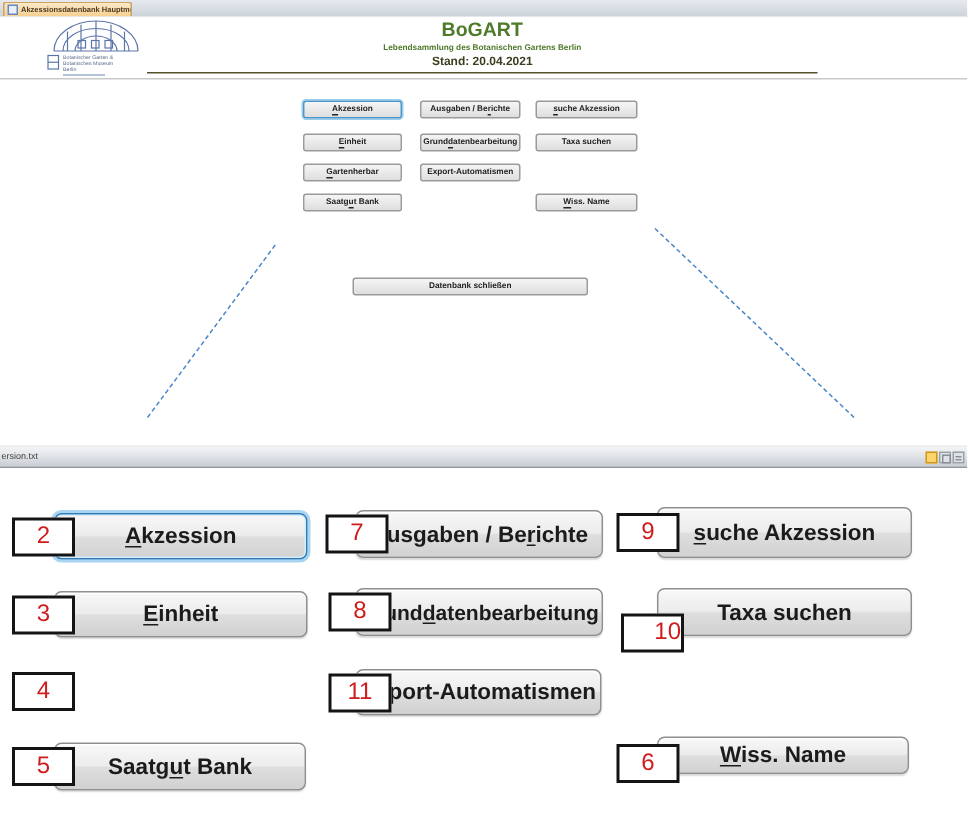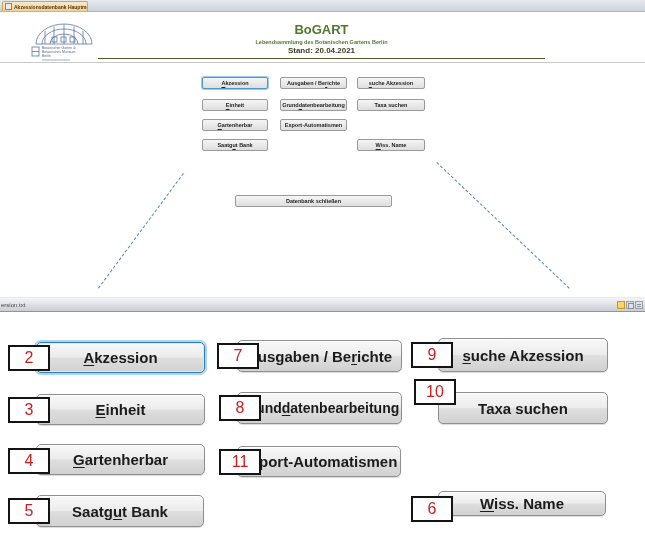--- a/index.html
+++ b/index.html
@@ -9,21 +9,21 @@
   
   .tabstrip{position:absolute;left:0;top:0;width:645px;height:11px;
     background:linear-gradient(180deg,#e6eaef,#cdd3da);border-bottom:1px solid #aeb4bc;}
   .tab{position:absolute;left:2px;top:1px;height:10px;width:86px;
     background:linear-gradient(180deg,#fde9c8,#f7cf8e);
     border:1px solid #cfa45e;border-bottom:none;border-radius:2px 2px 0 0;
     display:flex;align-items:center;gap:2px;padding:0 2px;box-sizing:border-box;overflow:hidden;}
   .tab-ico{width:5px;height:5px;background:#e8eef8;border:1px solid #6b86b8;flex:0 0 auto;}
   .tab-label{font-size:5px;font-weight:bold;color:#4a3a20;white-space:nowrap;}
 
-  .mini-body{position:absolute;left:0;top:21px;width:645px;height:286px;background:#fff;}
+  .mini-body{position:absolute;left:0;top:11px;width:645px;height:286px;background:#fff;}
 
   .logo{position:absolute;left:30px;top:1px;width:68px;height:44px;}
   .logo-cap{position:absolute;left:12px;top:24px;font-size:3.5px;line-height:4px;color:#5a6b8c;white-space:nowrap;}
 
   .hdr{position:absolute;left:98px;top:2px;width:447px;text-align:center;border-bottom:1px solid #55522e;padding-bottom:3px;}
   .hdr-title{font-size:13px;font-weight:bold;color:#4e7a2a;line-height:14px;}
   .hdr-sub{font-size:5.5px;font-weight:bold;color:#4e7a2a;margin-top:2px;}
   .hdr-date{font-size:8px;font-weight:bold;color:#3f3d20;margin-top:1px;}
   .rule-light{position:absolute;left:0;top:41px;width:645px;height:0;border-top:1px solid #c9c9c9;}
 
@@ -167,23 +167,20 @@
         <span>2</span>
       </div>
 
     <div class="bb" style="left:36px;top:82px;width:169px;height:31px;">
       <span><span></span><span class="ul">E</span><span>inheit</span></span>
     </div>
     <div class="num" style="left:8px;top:85px;">
         <span>3</span>
       </div>
 
-    <div class="bb" style="left:36px;top:132px;width:169px;height:31px;">
-      <span><span></span><span class="ul">G</span><span>artenherbar</span></span>
-    </div>
     <div class="num" style="left:8px;top:136px;">
         <span>4</span>
       </div>
 
     <div class="bb" style="left:36px;top:183px;width:168px;height:32px;">
       <span><span>Saatg</span><span class="ul">u</span><span>t Bank</span></span>
     </div>
     <div class="num" style="left:8px;top:186px;">
         <span>5</span>
       </div>
@@ -212,21 +209,21 @@
     <div class="bb" style="left:438px;top:26px;width:170px;height:34px;align-items:center;">
       <span><span></span><span class="ul">s</span><span>uche Akzession</span></span>
     </div>
     <div class="num" style="left:411px;top:30px;">
         <span>9</span>
       </div>
 
     <div class="bb" style="left:438px;top:80px;width:170px;height:32px;">
       <span><span>Taxa suchen</span><span class="ul"></span><span></span></span>
     </div>
-    <div class="num" style="left:414px;top:67px;">
+    <div class="num" style="left:414px;top:97px;justify-content:flex-end;">
         <span>10</span>
       </div>
 
     <div class="bb" style="left:438px;top:179px;width:168px;height:25px;">
       <span><span></span><span class="ul">W</span><span>iss. Name</span></span>
     </div>
     <div class="num" style="left:411px;top:184px;">
         <span>6</span>
       </div>
 

